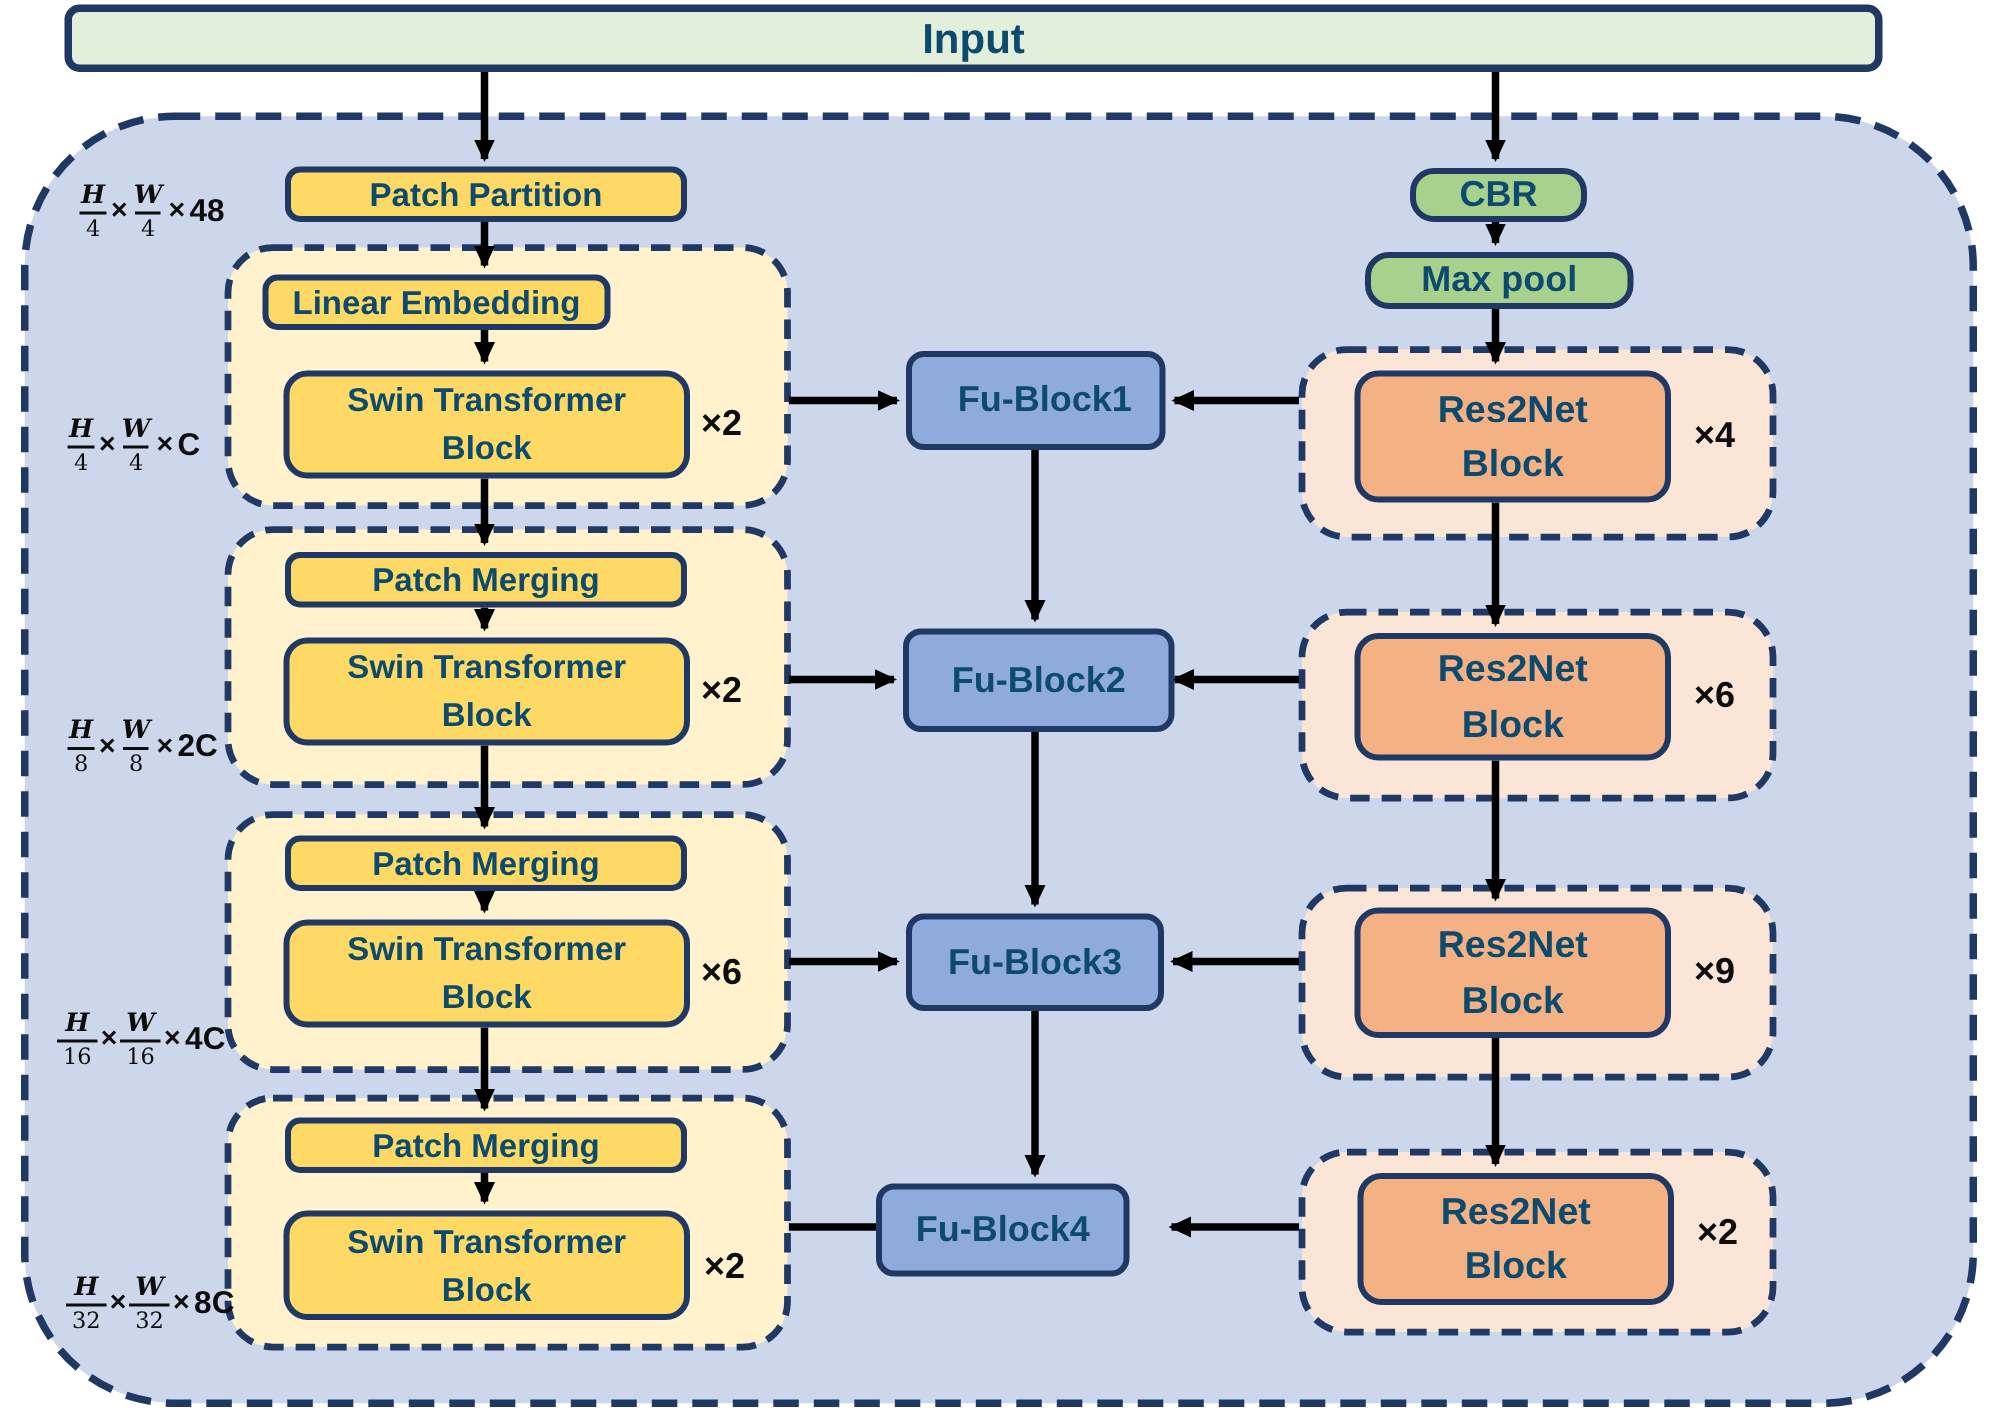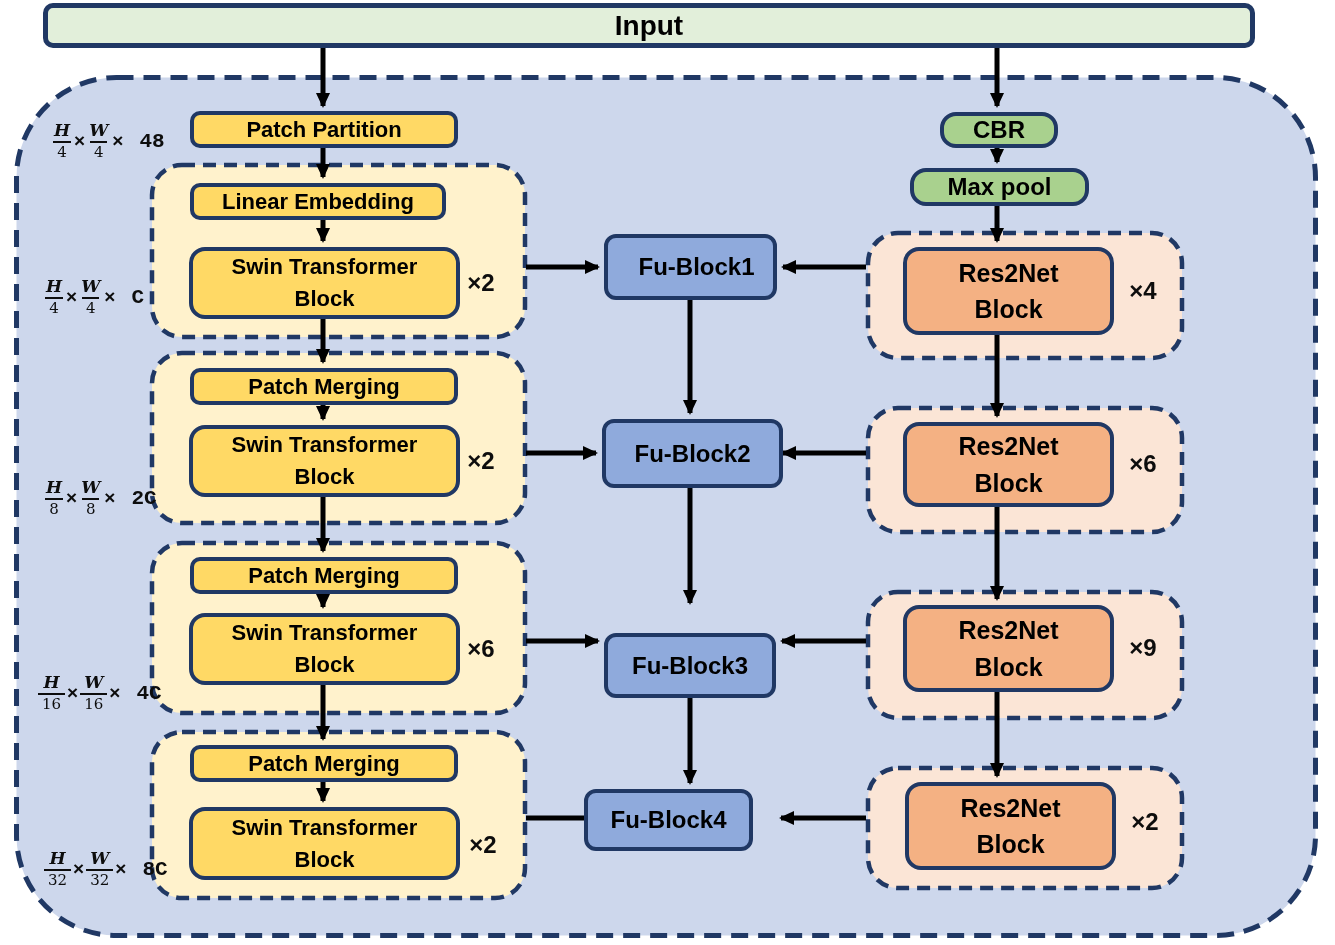--- a/index.html
+++ b/index.html
@@ -3,21 +3,21 @@
 <meta charset="utf-8">
 <style>
   html,body{margin:0;padding:0;}
   body{
     width:1335px;height:945px;position:relative;background:#ffffff;
     font-family:"Liberation Sans", sans-serif;color:#0d0d0d;overflow:hidden;
   }
   .abs{position:absolute;box-sizing:border-box;}
   .box{
     display:flex;align-items:center;justify-content:center;text-align:center;
-    font-weight:bold;color:#000000;border:4px solid #203864;z-index:2;
+    font-weight:bold;color:#0c4a6e;border:4px solid #203864;z-index:2;
   }
   .inputbar{background:#e2efda;border-width:5px;border-radius:10px;font-size:28px;}
   .gold{background:#ffd965;border-radius:10px;font-size:22px;}
   .swin{background:#ffd965;border-radius:16px;font-size:22px;line-height:1.45;}
   .swin .inner{width:250px;}
   .blue{background:#8faadc;border-radius:12px;font-size:24px;}
   .green{background:#a9d18e;border-radius:16px;font-size:24px;}
   .orange{background:#f4b183;border-radius:16px;font-size:25px;line-height:1.45;}
   .orange .inner{width:150px;text-align:center;}
   .times{
@@ -27,21 +27,21 @@
   .dim{
     display:flex;align-items:center;font-weight:bold;z-index:2;
     height:50px;gap:1px;white-space:nowrap;
   }
   .frac{display:inline-flex;flex-direction:column;align-items:center;
     font-family:"DejaVu Serif", serif;line-height:1;}
   .frac .num{font-style:italic;font-weight:bold;font-size:17px;padding:0 2px 2px;}
   .frac .den{font-size:15px;border-top:2px solid #0d0d0d;padding:2px 4px 0;
     font-weight:normal;font-style:normal;}
   .dim .x{font-size:19px;margin:0 1px;font-family:"Liberation Sans",sans-serif;}
-  .dim .ch{font-size:21px;margin-left:14px;font-family:Liberation Mono, monospace;}
+  .dim .ch{font-size:21px;margin-left:1px;font-family:Liberation Sans, sans-serif;}
   svg.layer{position:absolute;left:0;top:0;z-index:1;}
 </style>
 </head>
 <body>
 
 <svg class="layer" width="1335" height="945" viewBox="0 0 1335 945">
   <defs>
     <marker id="ah" markerUnits="userSpaceOnUse" markerWidth="18" markerHeight="16" refX="13" refY="7" orient="auto">
       <path d="M0,0 L15,7 L0,14 Z" fill="#000"></path>
     </marker>
@@ -94,21 +94,21 @@
 </svg>
 
 <div class="abs box inputbar" style="left:43px;top:3px;width:1212px;height:45px;">
   <span>Input</span>
 </div>
 
 <div class="abs box gold" style="left:190px;top:111px;width:268px;height:37px;">
   <span>Patch Partition</span>
 </div>
 
-<div class="abs box gold" style="left:190px;top:183px;width:256px;height:37px;">
+<div class="abs box gold" style="left:175px;top:183px;width:232px;height:37px;">
   <span>Linear Embedding</span>
 </div>
 <div class="abs box swin" style="left:189px;top:247px;width:271px;height:72px;">
   <span class="inner">Swin Transformer Block</span>
 </div>
 <div class="abs times" style="left:458px;top:266px;">×2</div>
 
 <div class="abs box gold" style="left:190px;top:368px;width:268px;height:37px;">
   <span>Patch Merging</span>
 </div>
@@ -132,21 +132,21 @@
   <span class="inner">Swin Transformer Block</span>
 </div>
 <div class="abs times" style="left:460px;top:828px;">×2</div>
 
 <div class="abs box blue" style="left:604px;top:234px;width:173px;height:66px;padding-left:12px;">
   <span>Fu-Block1</span>
 </div>
 <div class="abs box blue" style="left:602px;top:419px;width:181px;height:69px;">
   <span>Fu-Block2</span>
 </div>
-<div class="abs box blue" style="left:604px;top:609px;width:172px;height:65px;margin-top:24px;">
+<div class="abs box blue" style="left:604px;top:609px;width:172px;height:65px;">
   <span>Fu-Block3</span>
 </div>
 <div class="abs box blue" style="left:584px;top:789px;width:169px;height:62px;">
   <span>Fu-Block4</span>
 </div>
 
 <div class="abs box green" style="left:940px;top:112px;width:118px;height:36px;">
   <span>CBR</span>
 </div>
 <div class="abs box green" style="left:910px;top:168px;width:179px;height:38px;">

